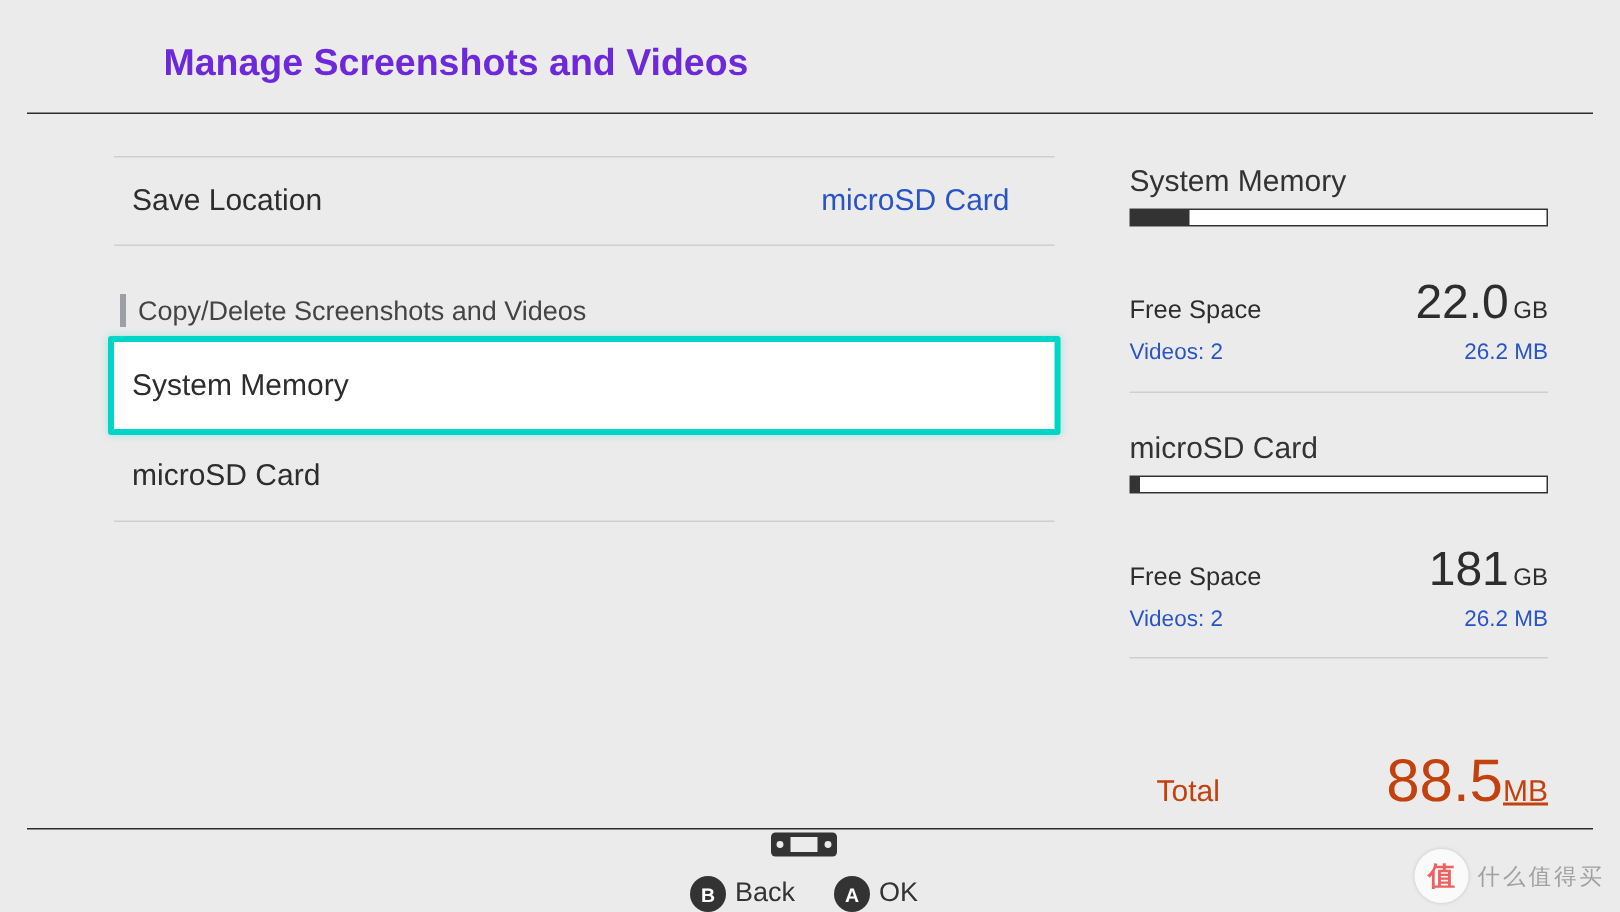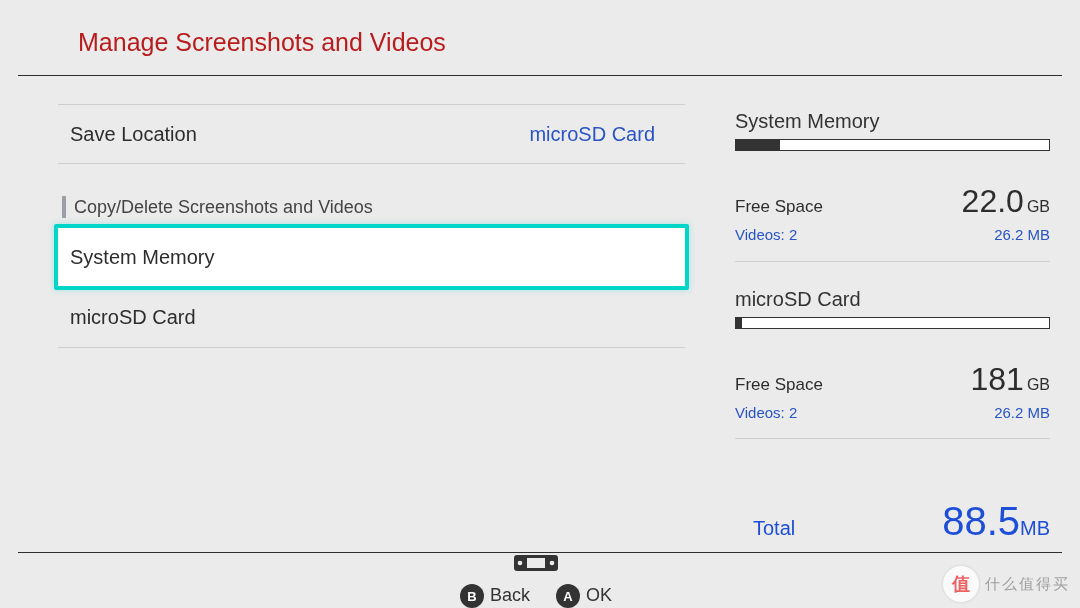--- a/index.html
+++ b/index.html
@@ -16,26 +16,27 @@
       position: relative;
       overflow: hidden;
     }
     .header {
       padding: 28px 0 18px 60px;
       border-bottom: 1px solid #2d2d2d;
       margin: 0 18px;
     }
     .header h1 {
       font-size: 25px;
-      font-weight: 400;
-      color: #b91c1c;
+      font-weight: 700;
+      color: #6d28d9;
+      margin-left: 31px;
     }
     .content {
       display: flex;
-      padding: 0 0;
+      padding: 0 18px;
     }
     .left-col {
       width: 685px;
       padding-top: 28px;
       padding-left: 58px;
     }
     .right-col {
       flex: 1;
       padding-top: 34px;
       padding-left: 50px;
@@ -132,33 +133,34 @@
     }
     .storage-block {
       border-bottom: 1px solid #cfcfcf;
       padding-bottom: 14px;
       margin-bottom: 26px;
     }
     .total-row {
       display: flex;
       justify-content: space-between;
       align-items: baseline;
-      color: #1d4ed8;
+      color: #c2410c;
       margin-top: 60px;
       padding-left: 18px;
     }
     .total-row .tlabel {
       font-size: 20px;
     }
     .total-row .tval {
       font-size: 40px;
       font-weight: 300;
     }
     .total-row .tunit {
       font-size: 20px;
+      text-decoration: underline;
     }
     .footer {
       position: absolute;
       bottom: 0;
       left: 18px;
       right: 18px;
       border-top: 1px solid #2d2d2d;
       height: 56px;
       display: flex;
       align-items: center;

